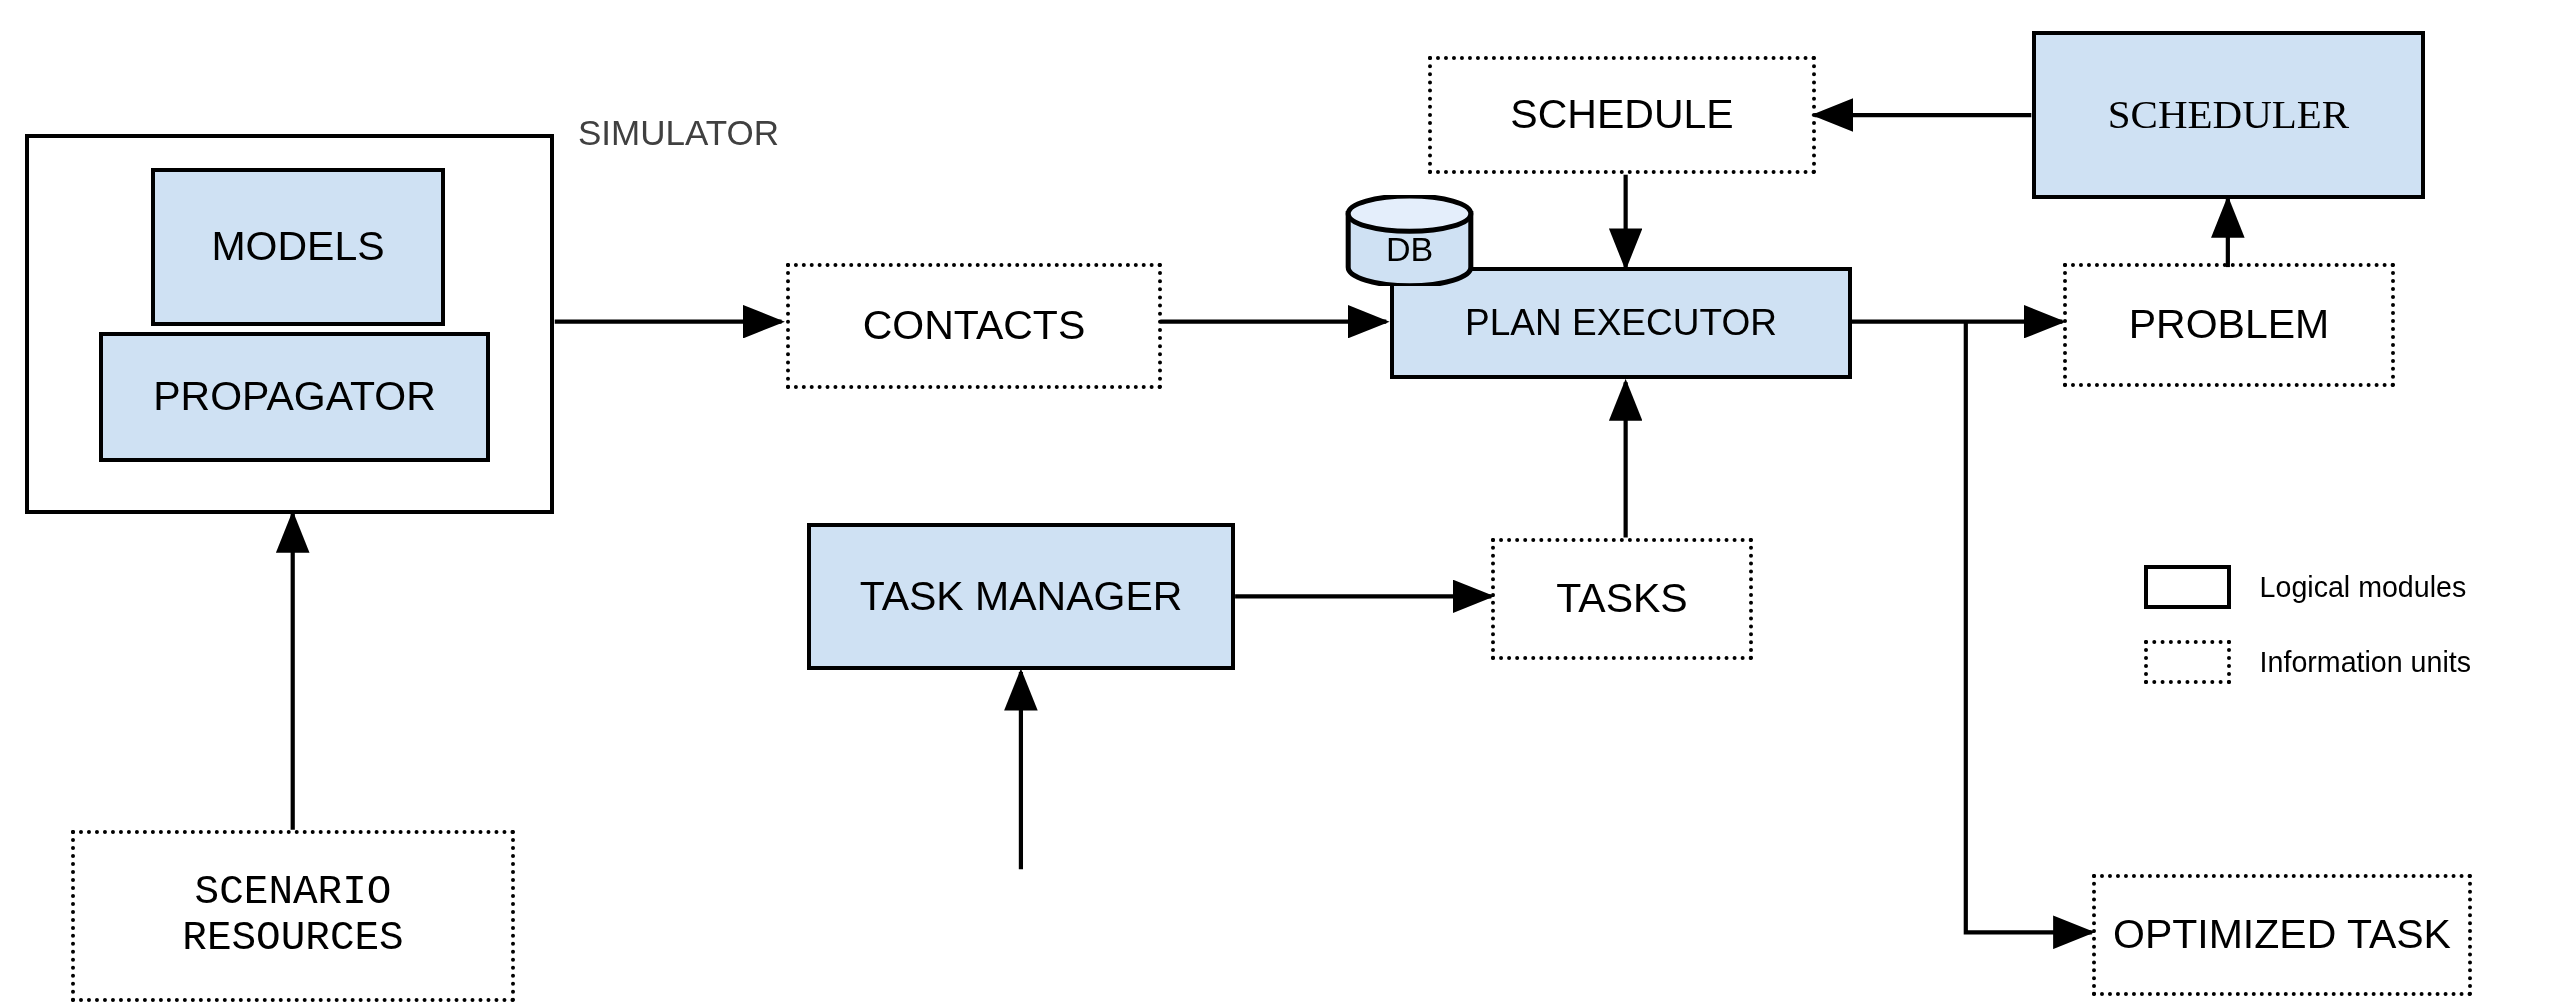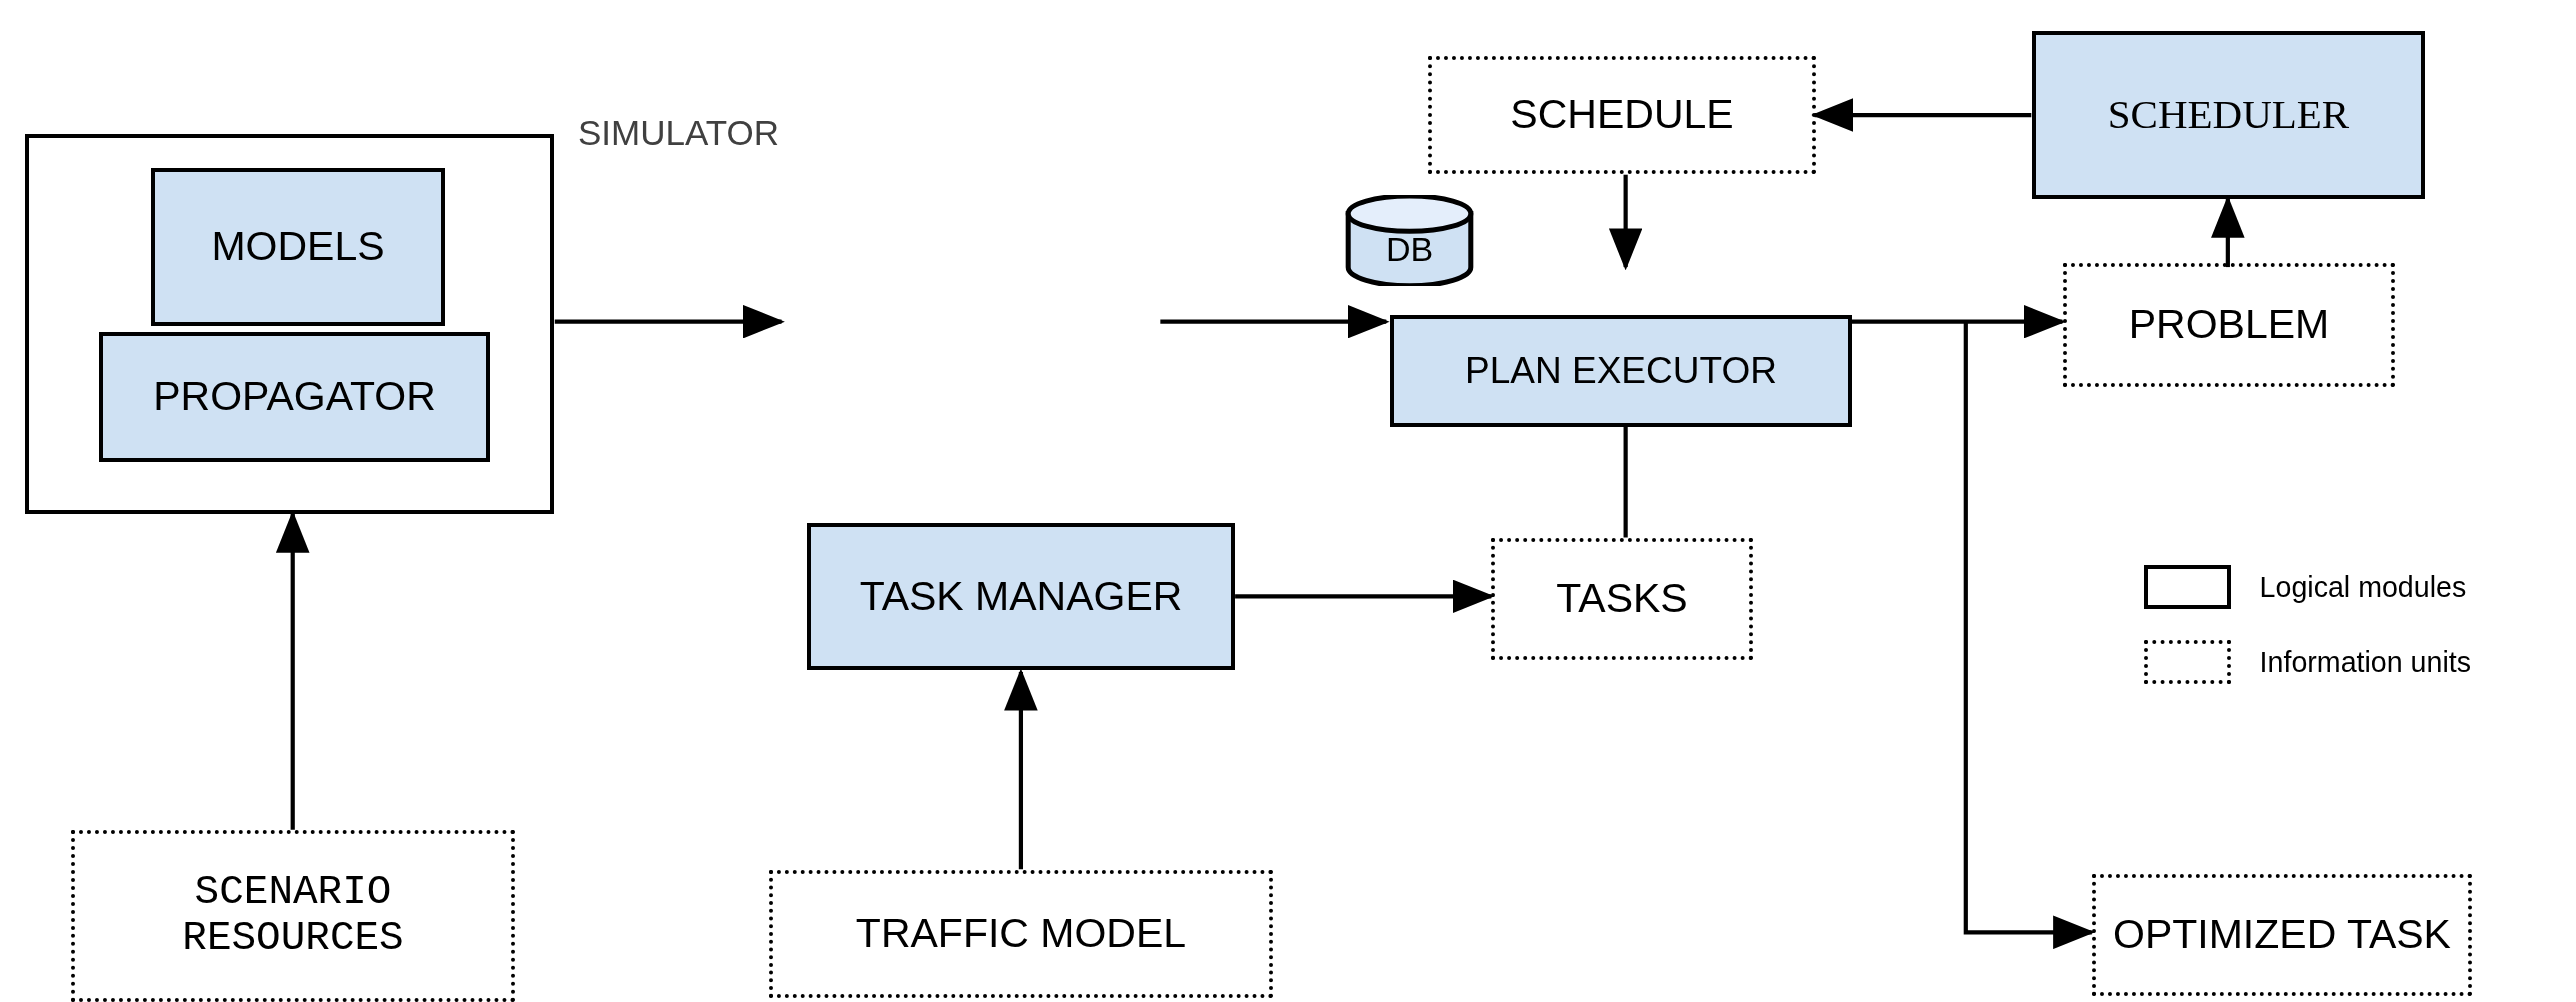--- a/index.html
+++ b/index.html
@@ -45,21 +45,21 @@
   
   .infounit {
     background: transparent;
     border: 4.2px dotted #000000;
   }
   
   .container-box {
     background: transparent;
     border: 4.2px solid #000000;
   }
-  .lbl-xl { font-size: 37px; margin-top: 48px; }
+  .lbl-xl { font-size: 37px; }
   .lbl-lg { font-size: 41px; }
   .free-label {
     position: absolute;
     color: #404040;
     font-size: 35px;
     white-space: nowrap;
     text-align: center;
   }
   
   .db-cyl {
@@ -149,20 +149,23 @@
 
   <div class="node module lbl-lg" style="left:99px; top:332px; width:391px; height:130px;">
     <span>PROPAGATOR</span>
   </div>
 
   <div class="node infounit lbl-lg" style="left:71px; top:830px; width:444px; height:172px;font-family:Liberation Mono, monospace;">
     <span>SCENARIO
 RESOURCES</span>
   </div>
 
+  <div class="node infounit lbl-lg" style="left:786px; top:263px; width:376px; height:126px;">
+    <span>CONTACTS</span>
+  </div>
 
   <div class="node module lbl-xl" style="left:1390px; top:267px; width:462px; height:112px;">
     <span>PLAN EXECUTOR</span>
   </div>
 
   <div class="db-cyl" style="left:1344px; top:195px; width:131px; height:91px;">
     <svg width="131" height="91" viewBox="0 0 156 108">
       <path d="M5,22 L5,86 A73,22 0 0 0 151,86 L151,22 Z" fill="#cfe1f3" stroke="#000000" stroke-width="6"></path>
       <ellipse cx="78" cy="22" rx="73" ry="21" fill="#e4eefb" stroke="#000000" stroke-width="6"></ellipse>
     </svg>
@@ -186,23 +189,20 @@
   </div>
 
   <div class="node module lbl-lg" style="left:807px; top:523px; width:428px; height:147px;">
     <span>TASK MANAGER</span>
   </div>
 
   <div class="node infounit lbl-lg" style="left:1491px; top:538px; width:262px; height:122px;">
     <span>TASKS</span>
   </div>
 
-  <div class="node infounit lbl-lg" style="left:769px; top:870px; width:504px; height:128px;">
-    <span>TRAFFIC MODEL</span>
-  </div>
 
   <div class="legend" style="left:0; top:0; width:2576px; height:1002px;">
 
     <div class="legend-row" style="left:2144px; top:565px;">
       <span class="legend-swatch solid"></span>
       <span class="legend-text">Logical modules</span>
     </div>
 
     <div class="legend-row" style="left:2144px; top:640px;">
       <span class="legend-swatch dotted"></span>

